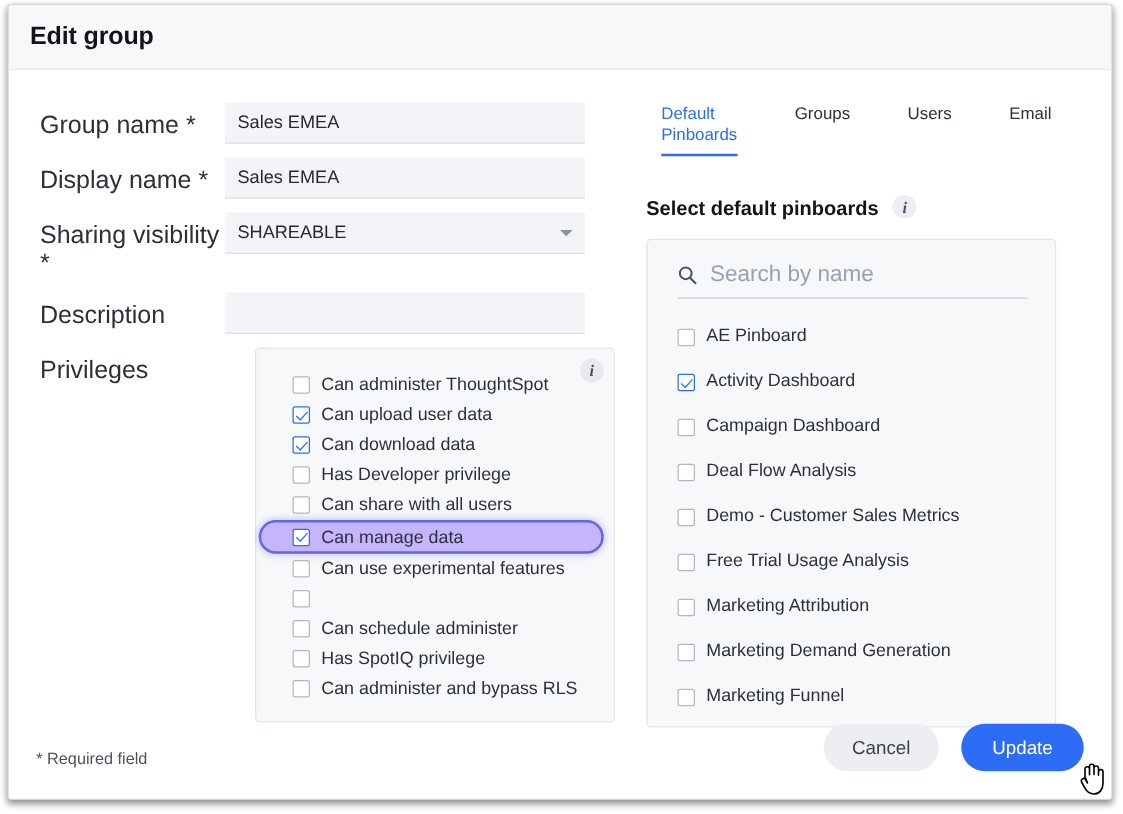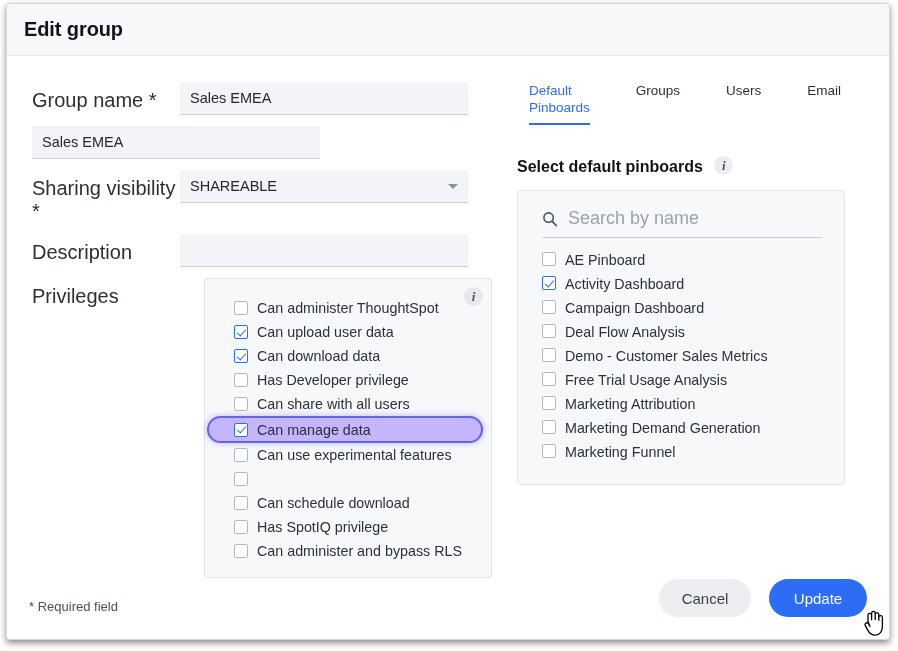--- a/index.html
+++ b/index.html
@@ -282,23 +282,24 @@
     font-family: "Liberation Sans", sans-serif;
     font-size: 18px;
     color: #2c3038;
     width: 100%;
   }
   .search-input::placeholder { color: #9aa0ae; }
 
   .pin-list { margin-top: 14px; }
   .pin-item {
     display: flex;
-    align-items: flex-start;
+    align-items: flex-end;
     height: 24px;
     padding-left: 24px;
+    margin-top: 12px;
   }
 
   
   .footer {
     position: absolute;
     right: 22px;
     bottom: 22px;
     display: flex;
     align-items: center;
   }
@@ -344,20 +345,21 @@
 
     <div class="dialog-body">
 
       <div class="left-pane">
         <div id="form-rows">
             <div class="form-row">
               <div class="form-label">Group name *</div>
               <div class="field"><input type="text" class="text-input" value="Sales EMEA" style=""></div>
             </div>
             <div class="form-row">
+              <div class="form-label">Display name *</div>
               <div class="field"><input type="text" class="text-input" value="Sales EMEA" style=""></div>
             </div>
             <div class="form-row">
               <div class="form-label">Sharing visibility *</div>
               <div class="field select-wrap"><input type="text" class="text-input" readonly="" value="SHAREABLE" style=""><span class="select-caret"></span></div>
             </div>
             <div class="form-row">
               <div class="form-label">Description</div>
               <div class="field"><input type="text" class="text-input" style=""></div>
             </div>
@@ -394,21 +396,21 @@
                 </div>
                 <div class="check-item">
                   <span class="cbx"></span>
                   <span class="check-label">Can use experimental features</span>
                 </div>
                 <div class="check-item">
                   <span class="cbx"></span>
                 </div>
                 <div class="check-item">
                   <span class="cbx"></span>
-                  <span class="check-label">Can schedule download</span>
+                  <span class="check-label">Can schedule administer</span>
                 </div>
                 <div class="check-item">
                   <span class="cbx"></span>
                   <span class="check-label">Has SpotIQ privilege</span>
                 </div>
                 <div class="check-item">
                   <span class="cbx"></span>
                   <span class="check-label">Can administer and bypass RLS</span>
                 </div>
               </div>

